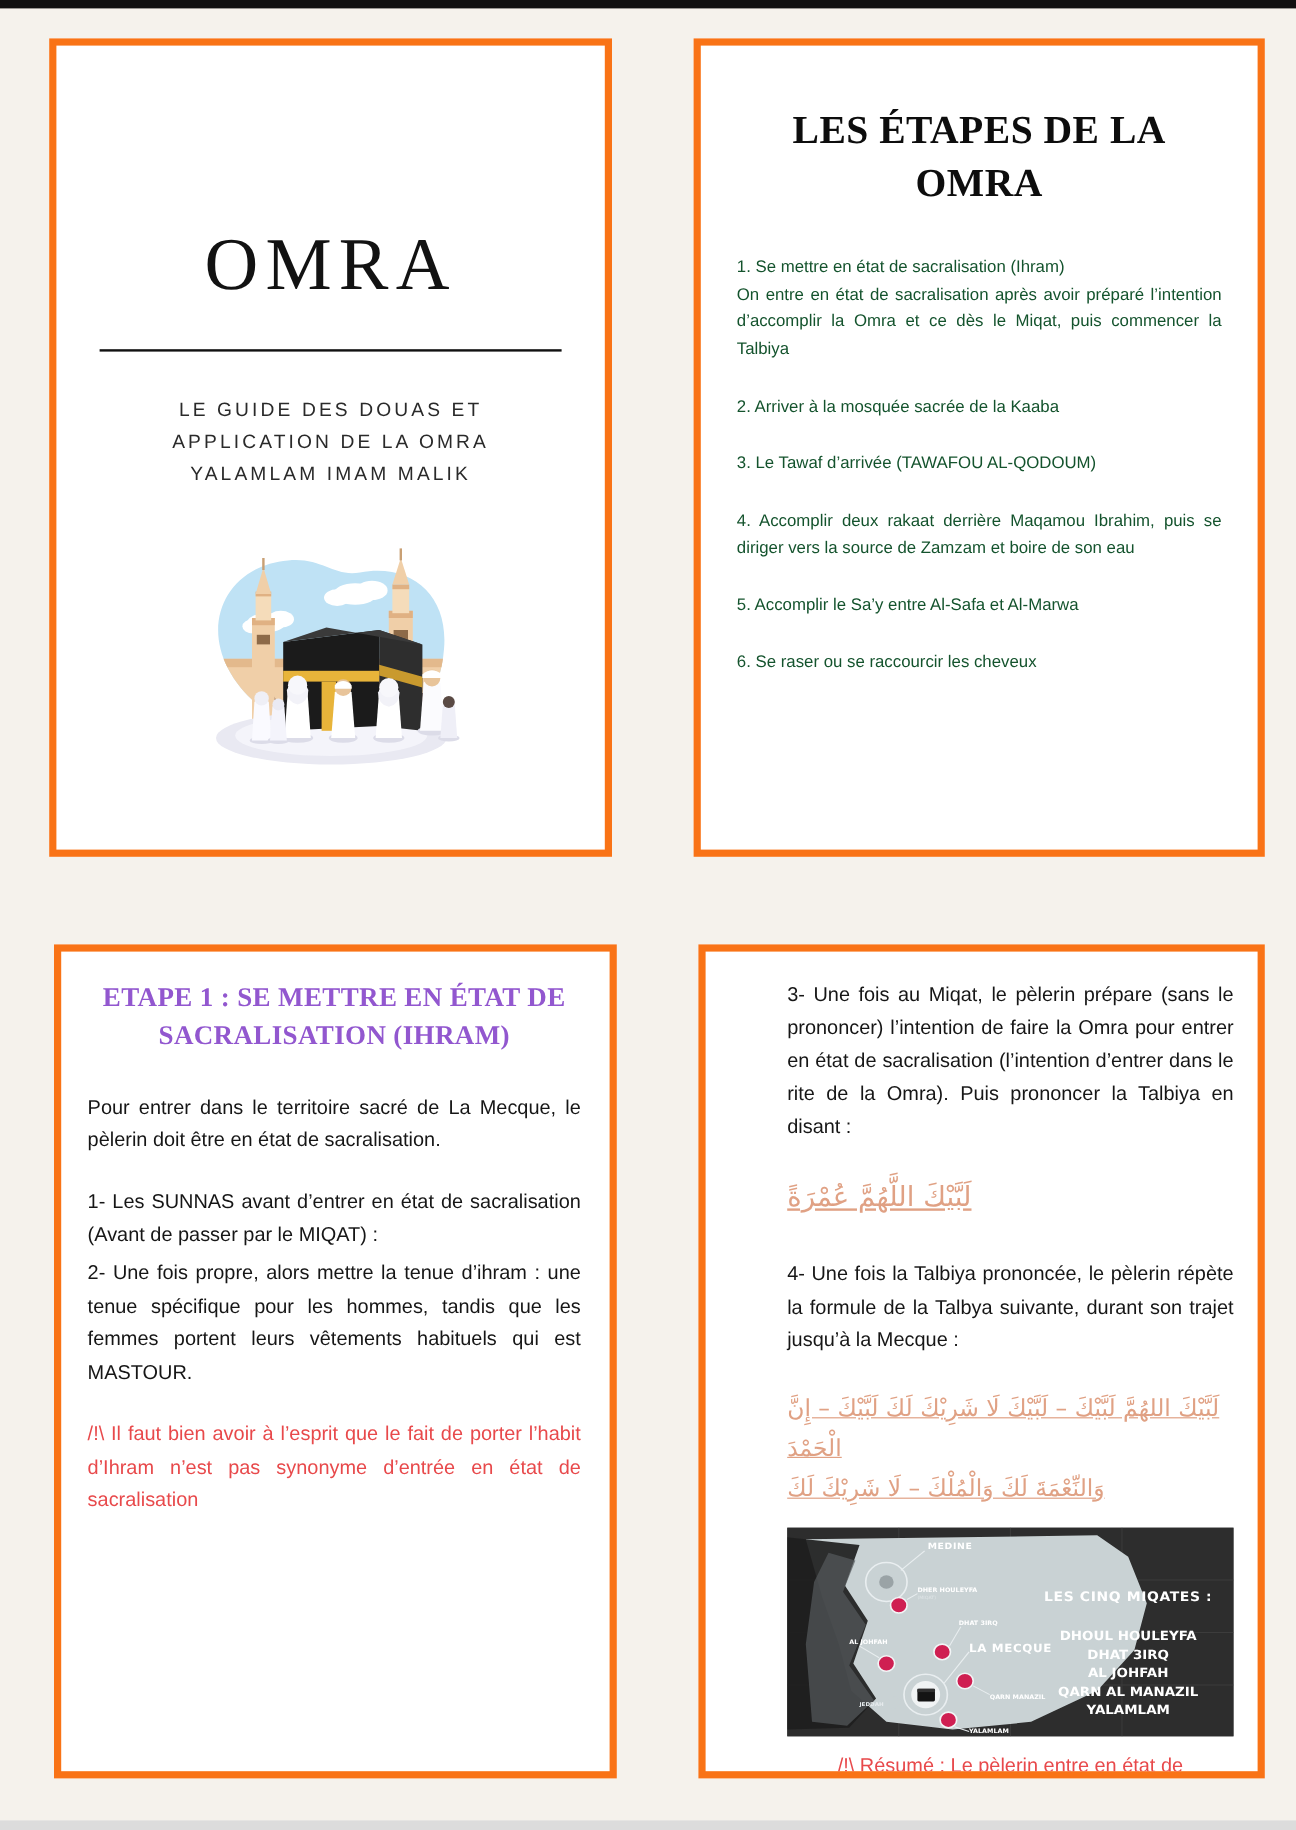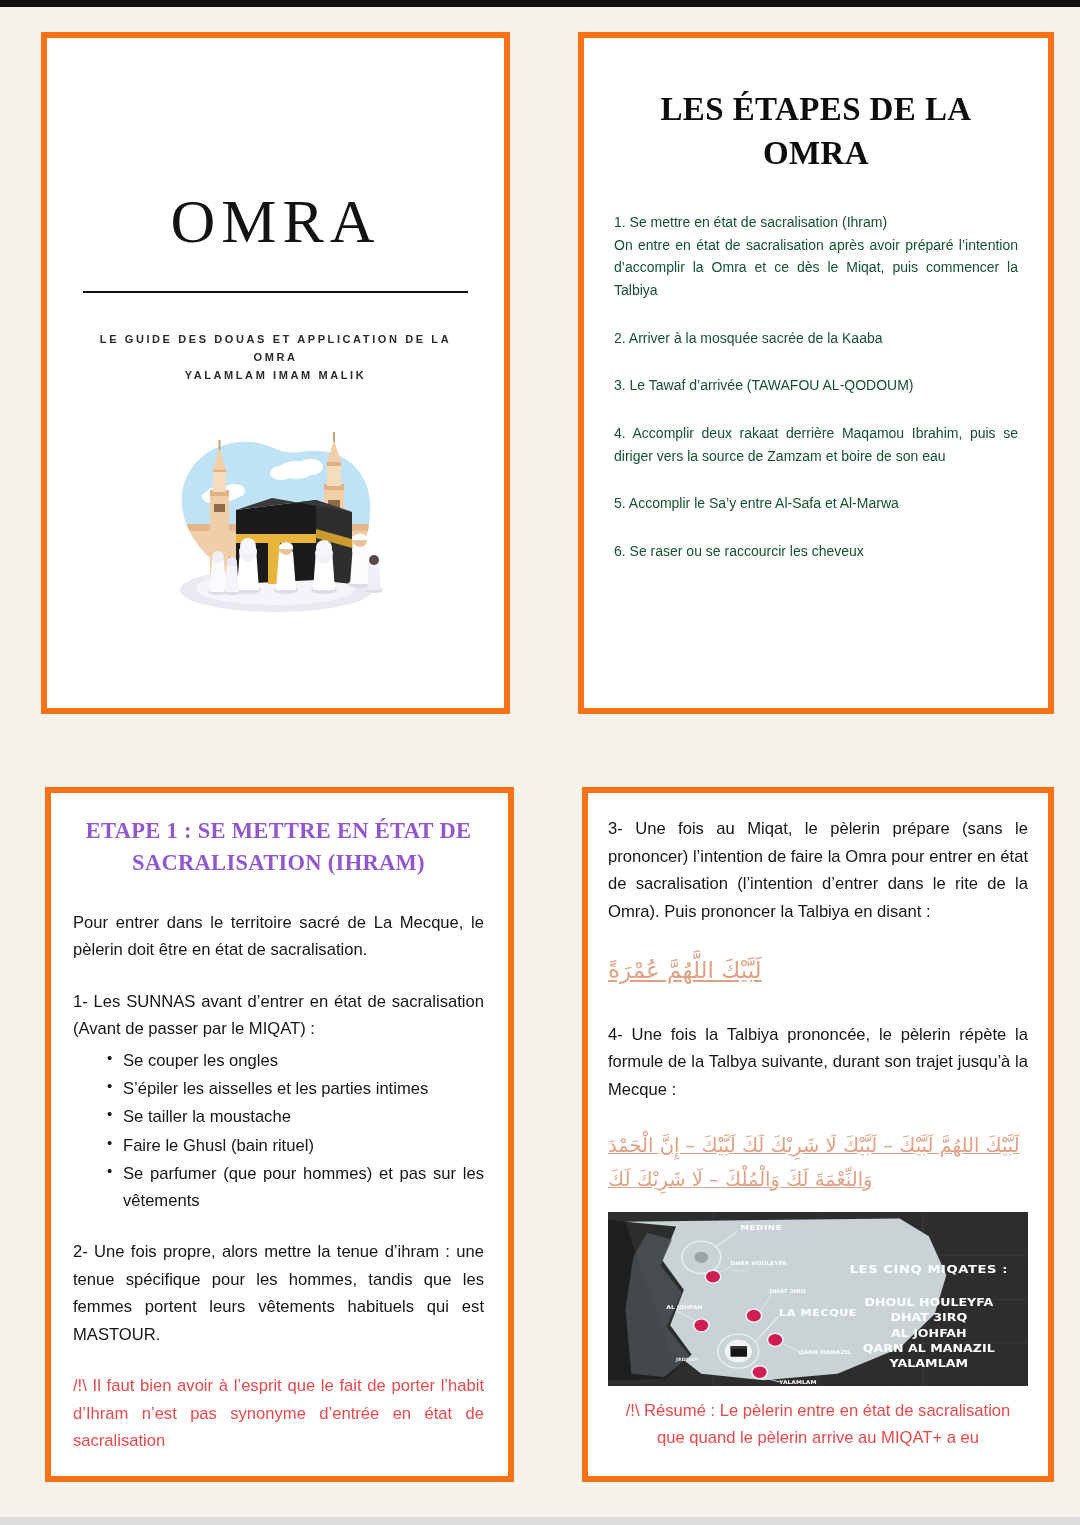--- a/index.html
+++ b/index.html
@@ -59,26 +59,26 @@
     margin-top: 152px;
     line-height: 1;
   }
   .cover-rule {
     height: 2px;
     background: #111111;
     margin: 39px 0 0 0;
   }
   .cover-sub {
     text-align: center;
-    font-size: 11px;
+    font-size: 16px;
     letter-spacing: 2.6px;
     color: #2a2a2a;
     line-height: 1.65;
     margin-top: 37px;
-    font-weight: 700;
+    font-weight: 400;
   }
   .kaaba-wrap {
     margin-top: 28px;
     display: flex;
     justify-content: center;
   }
   .kaaba-illus { display: block; }
 
   
   .steps-inner {
@@ -156,20 +156,21 @@
     line-height: 1.66;
     text-align: justify;
     margin: 0;
   }
 
   
   .miqat-inner {
     padding: 22px 20px 16px 20px;
     height: 100%;
     box-sizing: border-box;
+    margin-left: 48px;
   }
   .arabic {
     color: #e0a184;
     font-family: "DejaVu Sans", sans-serif;
     direction: rtl;
     text-align: left;
     line-height: 1.72;
     text-decoration: underline;
   }
   .arabic.one { font-size: 23px; margin: 26px 0 30px 0; }
@@ -328,27 +329,20 @@
       <p class="step-item">6. Se raser ou se raccourcir les cheveux</p>
     </div>
   </div>
 </div>
 
 <div class="card" id="card-etape">
   <div class="etape-inner">
     <h2 class="etape-title">ETAPE 1 : SE METTRE EN ÉTAT DE SACRALISATION (IHRAM)</h2>
     <p class="body-p">Pour entrer dans le territoire sacré de La Mecque, le pèlerin doit être en état de sacralisation.</p>
     <p class="body-p" style="margin-bottom:4px">1- Les SUNNAS avant d’entrer en état de sacralisation (Avant de passer par le MIQAT) :</p>
-    <ul class="sunna-list">
-      <li>Se couper les ongles</li>
-      <li>S’épiler les aisselles et les parties intimes</li>
-      <li>Se tailler la moustache</li>
-      <li>Faire le Ghusl (bain rituel)</li>
-      <li>Se parfumer (que pour hommes) et pas sur les vêtements</li>
-    </ul>
     <p class="body-p">2- Une fois propre, alors mettre la tenue d’ihram : une tenue spécifique pour les hommes, tandis que les femmes portent leurs vêtements habituels qui est MASTOUR.</p>
     <p class="warn-red">/!\ Il faut bien avoir à l’esprit que le fait de porter l’habit d’Ihram n’est pas synonyme d’entrée en état de sacralisation</p>
   </div>
 </div>
 
 <div class="card" id="card-miqat">
   <div class="miqat-inner">
     <p class="body-p" style="margin-bottom:0">3- Une fois au Miqat, le pèlerin prépare (sans le prononcer) l’intention de faire la Omra pour entrer en état de sacralisation (l’intention d’entrer dans le rite de la Omra). Puis prononcer la Talbiya en disant :</p>
     <p class="arabic one">لَبَّيْكَ اللَّهُمَّ عُمْرَةً</p>
     <p class="body-p" style="margin-bottom:0">4- Une fois la Talbiya prononcée, le pèlerin répète la formule de la Talbya suivante, durant son trajet jusqu’à la Mecque :</p>

